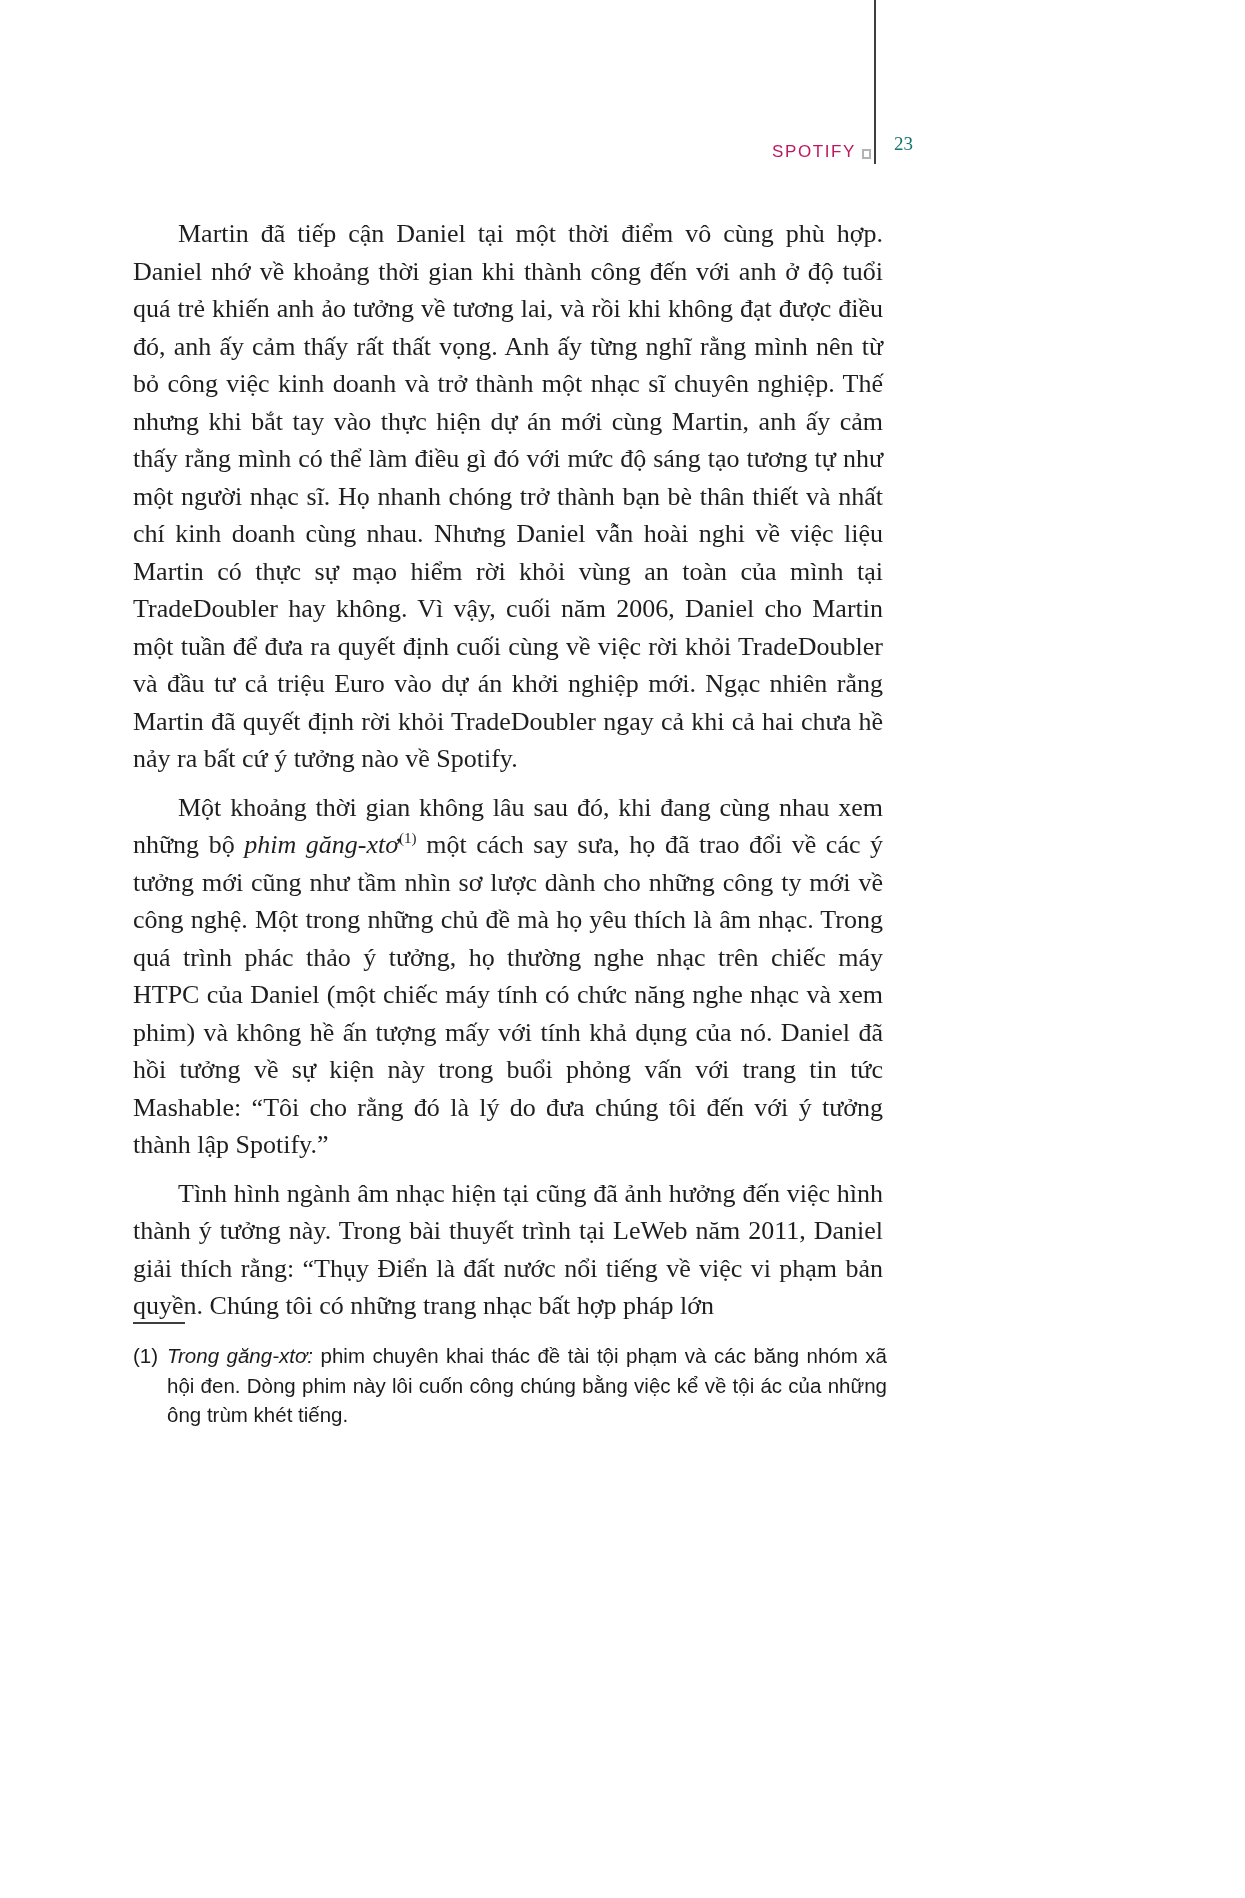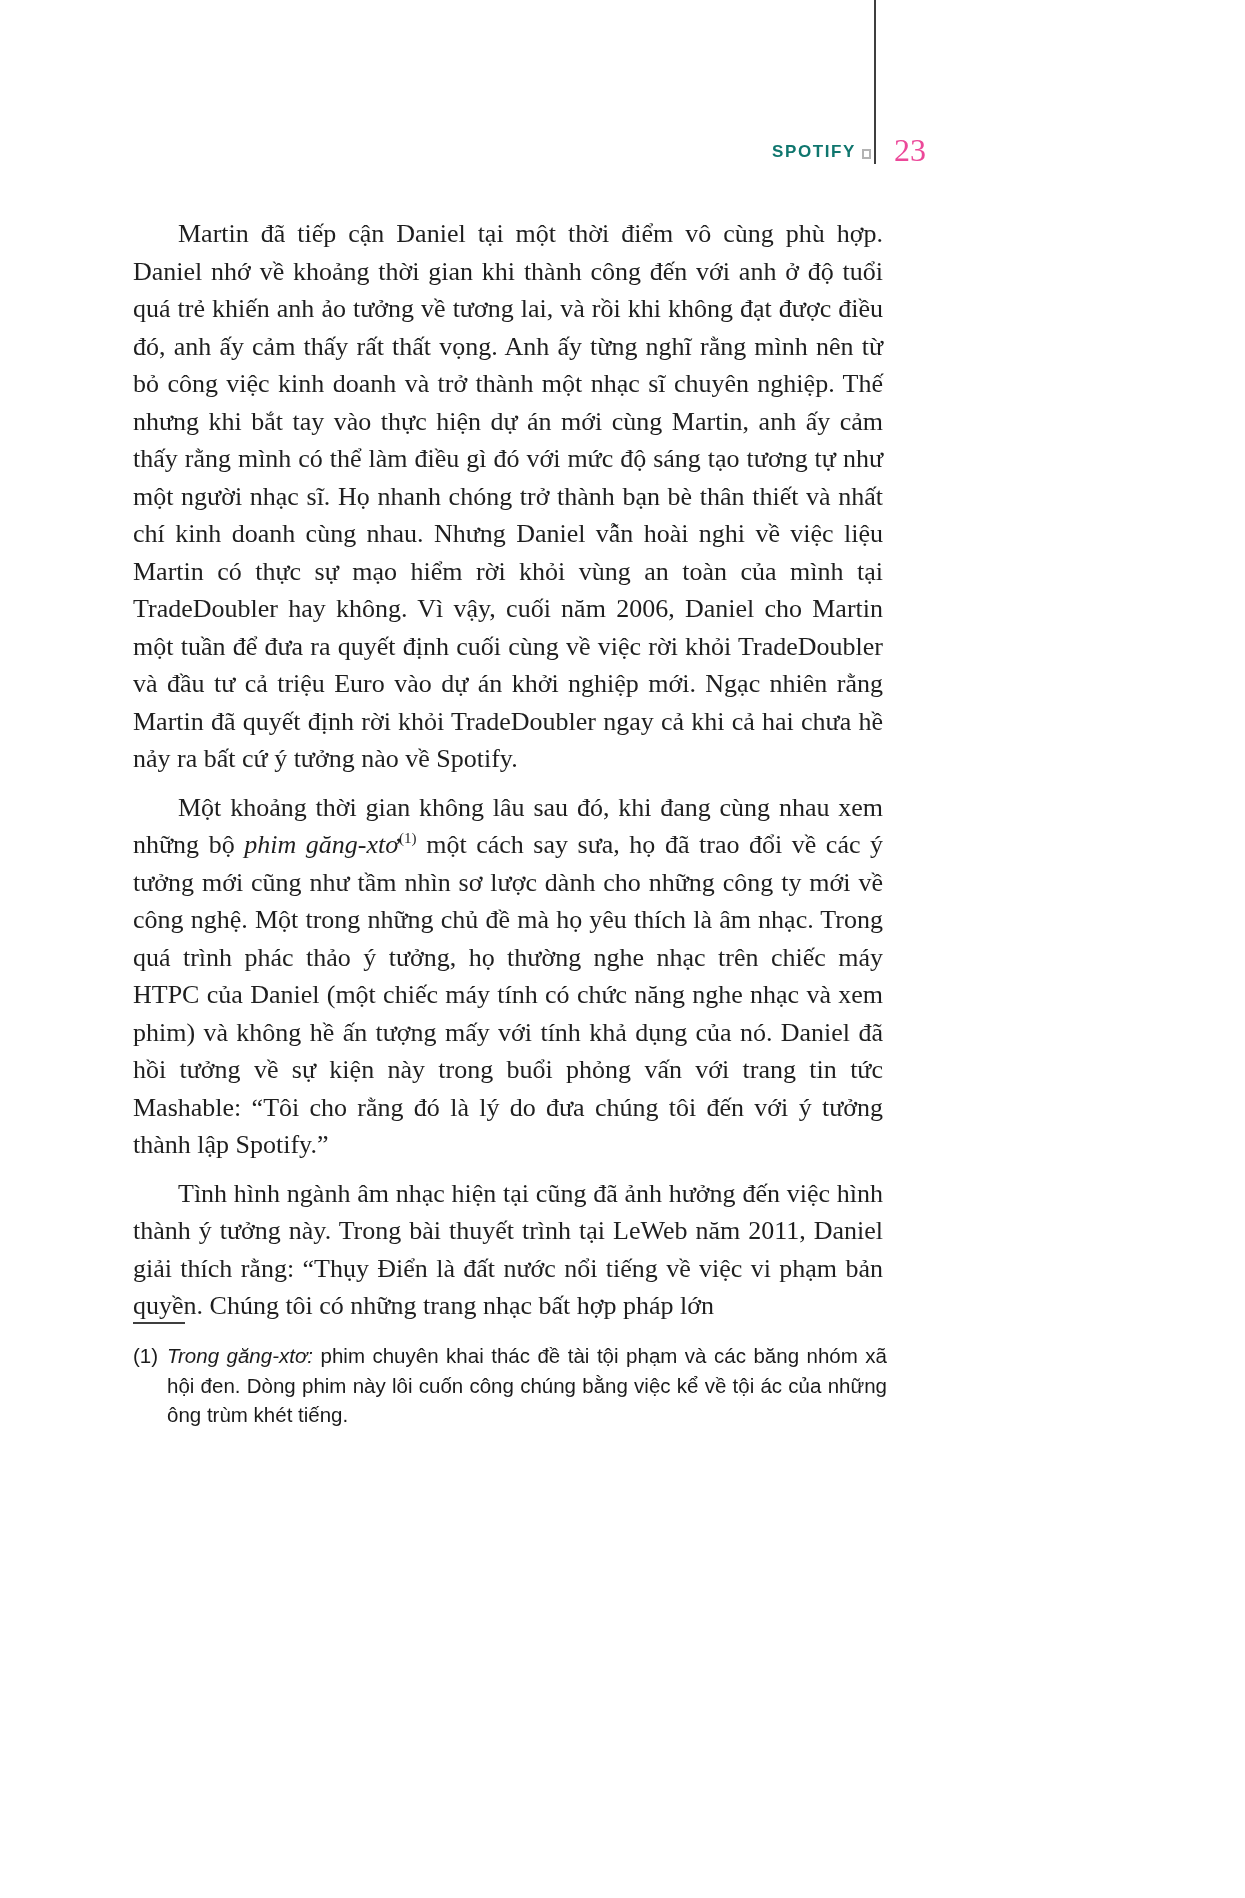--- a/index.html
+++ b/index.html
@@ -21,42 +21,42 @@
     top: 0;
     width: 2px;
     height: 164px;
     background: #3f3f3f;
   }
   .running-title {
     position: absolute;
     top: 143px;
     right: 389px;
     font-family: "Liberation Sans", "DejaVu Sans", sans-serif;
-    font-weight: bold;
+    font-weight: normal;
     font-size: 17px;
     letter-spacing: 1.6px;
-    color: #0f766e;
+    color: #be185d;
     line-height: 1;
   }
   .header-square {
     position: absolute;
     left: 862px;
     top: 149px;
     width: 9px;
     height: 10px;
     border: 2px solid #b3b3b3;
     background: #ffffff;
   }
   .page-num {
     position: absolute;
     left: 894px;
     top: 134px;
-    font-size: 32px;
+    font-size: 19px;
     line-height: 1;
-    color: #ec4899;
+    color: #0f766e;
   }
   .body-text {
     position: absolute;
     left: 133px;
     top: 215px;
     width: 750px;
     font-size: 26px;
     line-height: 37.5px;
     text-align: justify;
   }

